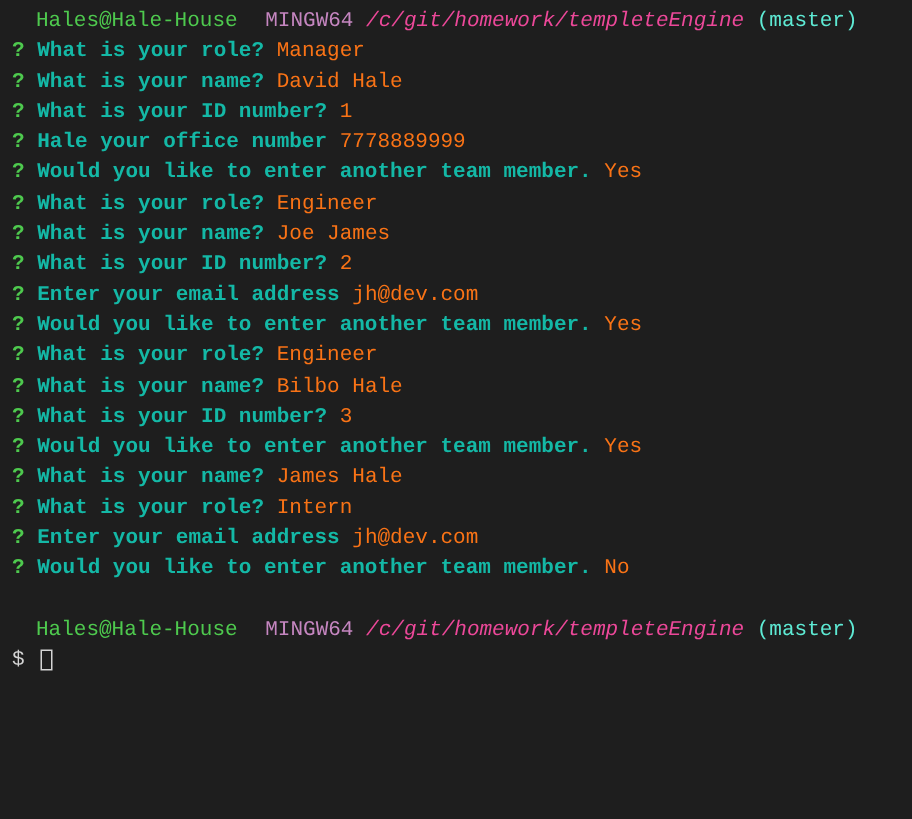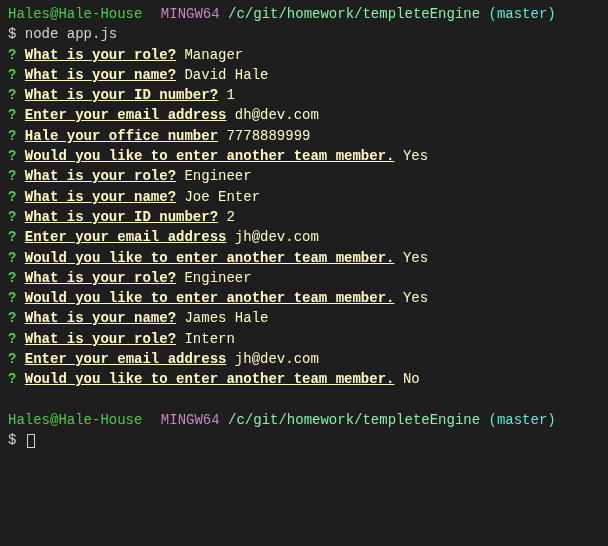--- a/index.html
+++ b/index.html
@@ -7,60 +7,60 @@
       background: #1e1e1e;
       font-family: 'Consolas', 'Courier New', monospace;
       font-size: 14px;
       line-height: 1.45;
       color: #d4d4d4;
       padding: 4px 8px;
       width: 608px;
       height: 546px;
       overflow: hidden;
     }
-    .user { color: #4ec94e; }
+    .user { color: #4ec94e; margin-left: 16px; }
     .mingw { color: #c586c0; padding-left: 10px; }
-    .path { color: #86efac; }
+    .path { color: #ec4899; font-style: italic; }
     .branch { color: #5eead4; }
     .qmark { color: #4ec94e; font-weight: bold; }
-    .prompt-text { color: #fef9c3; font-weight: bold; text-decoration: underline; }
-    .answer { color: #fef9c3; }
+    .prompt-text { color: #14b8a6; font-weight: bold; }
+    .answer { color: #f97316; }
     .cmd { color: #d4d4d4; }
     .cursor {
       display: inline-block;
       width: 8px;
       height: 14px;
       border: 1px solid #d4d4d4;
       vertical-align: middle;
       margin-left: 2px;
     }
     .line { white-space: pre; }
   </style>
 </head>
 <body>
 
 <div>
 
   <div class="line"><span class="user">Hales@Hale-House</span> <span class="mingw">MINGW64</span> <span class="path">/c/git/homework/templeteEngine</span> <span class="branch">(master)</span></div>
 
-  <div class="line"><span class="cmd">$</span> <span class="cmd">node app.js</span></div>
 
   <div id="prompt-container">
       <div class="line"><span class="qmark">?</span> <span class="prompt-text">What is your role?</span> <span class="answer">Manager</span></div>
       <div class="line"><span class="qmark">?</span> <span class="prompt-text">What is your name?</span> <span class="answer">David Hale</span></div>
       <div class="line"><span class="qmark">?</span> <span class="prompt-text">What is your ID number?</span> <span class="answer">1</span></div>
-      <div class="line"><span class="qmark">?</span> <span class="prompt-text">Enter your email address</span> <span class="answer">dh@dev.com</span></div>
       <div class="line"><span class="qmark">?</span> <span class="prompt-text">Hale your office number</span> <span class="answer">7778889999</span></div>
       <div class="line"><span class="qmark">?</span> <span class="prompt-text">Would you like to enter another team member.</span> <span class="answer">Yes</span></div>
       <div class="line"><span class="qmark">?</span> <span class="prompt-text">What is your role?</span> <span class="answer">Engineer</span></div>
-      <div class="line"><span class="qmark">?</span> <span class="prompt-text">What is your name?</span> <span class="answer">Joe Enter</span></div>
+      <div class="line"><span class="qmark">?</span> <span class="prompt-text">What is your name?</span> <span class="answer">Joe James</span></div>
       <div class="line"><span class="qmark">?</span> <span class="prompt-text">What is your ID number?</span> <span class="answer">2</span></div>
       <div class="line"><span class="qmark">?</span> <span class="prompt-text">Enter your email address</span> <span class="answer">jh@dev.com</span></div>
       <div class="line"><span class="qmark">?</span> <span class="prompt-text">Would you like to enter another team member.</span> <span class="answer">Yes</span></div>
       <div class="line"><span class="qmark">?</span> <span class="prompt-text">What is your role?</span> <span class="answer">Engineer</span></div>
+      <div class="line"><span class="qmark">?</span> <span class="prompt-text">What is your name?</span> <span class="answer">Bilbo Hale</span></div>
+      <div class="line"><span class="qmark">?</span> <span class="prompt-text">What is your ID number?</span> <span class="answer">3</span></div>
       <div class="line"><span class="qmark">?</span> <span class="prompt-text">Would you like to enter another team member.</span> <span class="answer">Yes</span></div>
       <div class="line"><span class="qmark">?</span> <span class="prompt-text">What is your name?</span> <span class="answer">James Hale</span></div>
       <div class="line"><span class="qmark">?</span> <span class="prompt-text">What is your role?</span> <span class="answer">Intern</span></div>
       <div class="line"><span class="qmark">?</span> <span class="prompt-text">Enter your email address</span> <span class="answer">jh@dev.com</span></div>
       <div class="line"><span class="qmark">?</span> <span class="prompt-text">Would you like to enter another team member.</span> <span class="answer">No</span></div>
     </div>
 
   <div class="line">&nbsp;</div>
 
   <div class="line"><span class="user">Hales@Hale-House</span> <span class="mingw">MINGW64</span> <span class="path">/c/git/homework/templeteEngine</span> <span class="branch">(master)</span></div>

